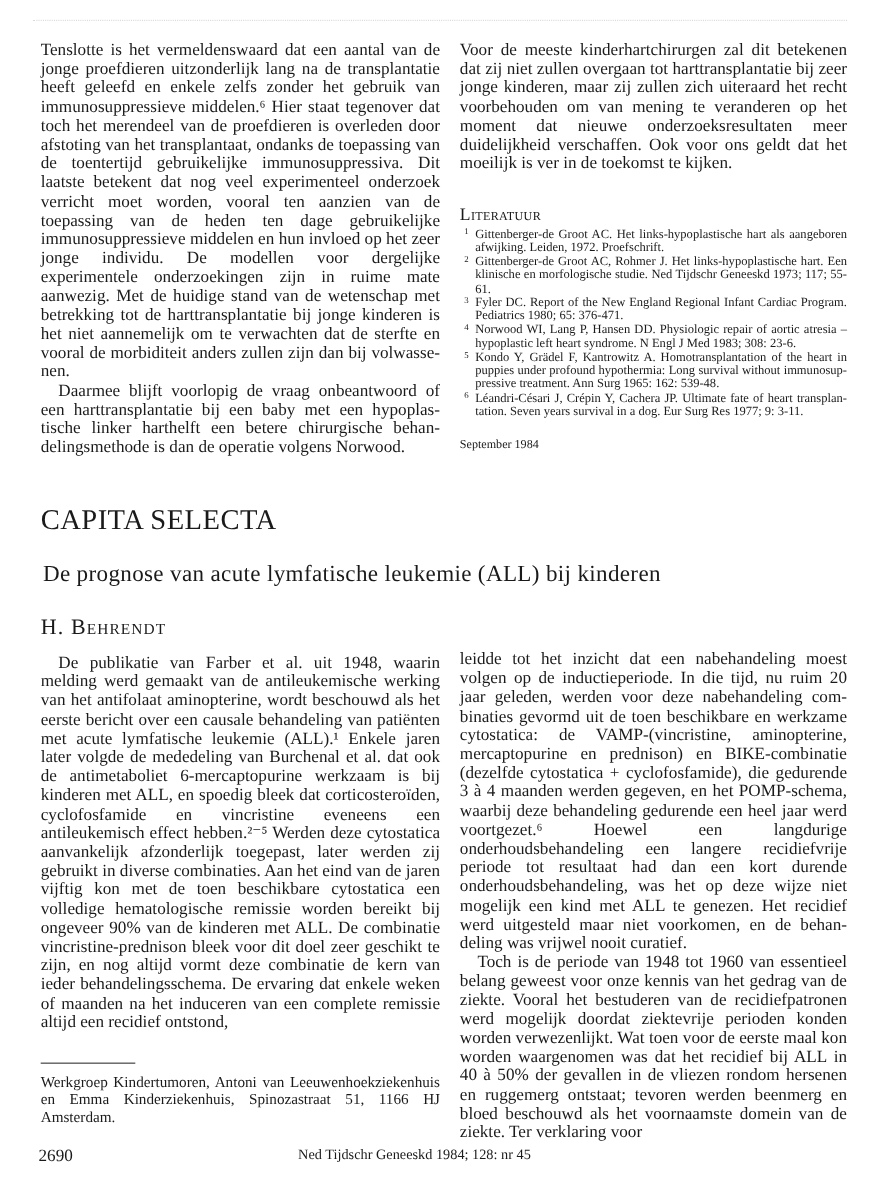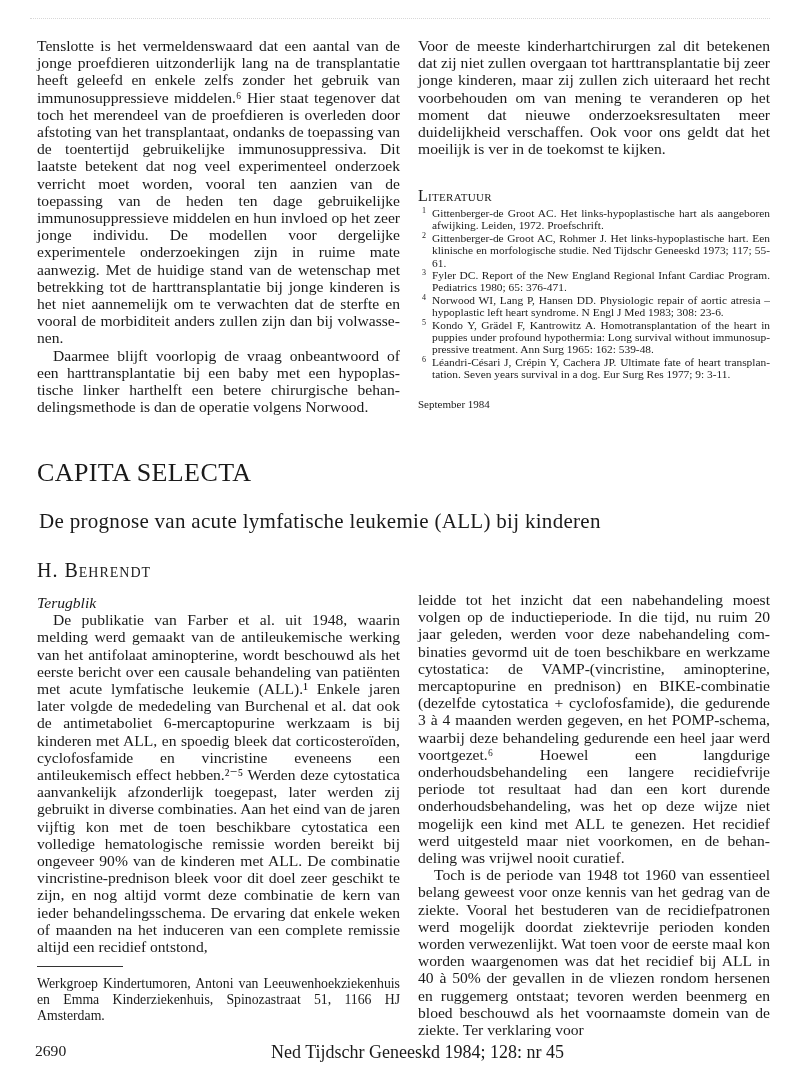--- a/index.html
+++ b/index.html
@@ -47,21 +47,21 @@
   .subhead { font-style: italic; }
   .rule {
     position: absolute; left: 37px; top: 966px; width: 86px; height: 0;
     border-top: 1px solid #333;
   }
   .affil {
     position: absolute; left: 37px; top: 976px; width: 363px;
     font-size: 13.8px; line-height: 16px; text-align: justify;
   }
   .footer-page { position: absolute; left: 35px; top: 1042px; font-size: 15.6px; }
-  .footer-journal { position: absolute; left: 271px; top: 1042px; font-size: 18px; }
+  .footer-journal { position: absolute; left: 271px; top: 1042px; font-size: 13px; }
   .scan-dots {
     position: absolute; left: 30px; top: 18px; width: 740px; height: 0;
     border-top: 1px dotted #d8d8d8;
   }
 </style>
 </head>
 <body>
 
 <div class="scan-dots"></div>
 
@@ -87,21 +87,20 @@
 
 <div class="date">September 1984</div>
 
 <div class="section-title">CAPITA SELECTA</div>
 
 <div class="article-title">De prognose van acute lymfatische leukemie (ALL) bij kinderen</div>
 
 <div class="author"><span>H. </span><span class="sc">Behrendt</span></div>
 
 <div class="col" id="bottom-left">
-  <p class="subhead">Terugblik</p>
   <p class="indent">De publikatie van Farber et al. uit 1948, waarin melding werd gemaakt van de antileukemische wer­king van het antifolaat aminopterine, wordt beschouwd als het eerste bericht over een causale behandeling van patiënten met acute lymfatische leukemie (ALL).¹ Enkele jaren later volgde de mede­deling van Burchenal et al. dat ook de antimetaboliet 6-mercaptopurine werkzaam is bij kinderen met ALL, en spoedig bleek dat corticosteroïden, cyclofos­famide en vincristine eveneens een antileukemisch effect hebben.²⁻⁵ Werden deze cytostatica aanvanke­lijk afzonderlijk toegepast, later werden zij gebruikt in diverse combinaties. Aan het eind van de jaren vijftig kon met de toen beschikbare cytostatica een volledige hematologische remissie worden bereikt bij ongeveer 90% van de kinderen met ALL. De combi­natie vincristine-prednison bleek voor dit doel zeer geschikt te zijn, en nog altijd vormt deze combinatie de kern van ieder behandelingsschema. De ervaring dat enkele weken of maanden na het induceren van een complete remissie altijd een recidief ontstond,</p>
 </div>
 
 <div class="col" id="bottom-right">
   <p>leidde tot het inzicht dat een nabehandeling moest volgen op de inductieperiode. In die tijd, nu ruim 20 jaar geleden, werden voor deze nabehandeling com­binaties gevormd uit de toen beschikbare en werkza­me cytostatica: de VAMP-(vincristine, aminopterine, mercaptopurine en prednison) en BIKE-combinatie (dezelfde cytostatica + cyclofosfamide), die geduren­de 3 à 4 maanden werden gegeven, en het POMP-schema, waarbij deze behandeling gedurende een heel jaar werd voortgezet.⁶ Hoewel een langdurige onderhoudsbehandeling een langere recidiefvrije periode tot resultaat had dan een kort durende onderhoudsbehandeling, was het op deze wijze niet mogelijk een kind met ALL te genezen. Het recidief werd uitgesteld maar niet voorkomen, en de behan­deling was vrijwel nooit curatief.</p>
   <p class="indent">Toch is de periode van 1948 tot 1960 van essentieel belang geweest voor onze kennis van het gedrag van de ziekte. Vooral het bestuderen van de recidiefpa­tronen werd mogelijk doordat ziektevrije perioden konden worden verwezenlijkt. Wat toen voor de eerste maal kon worden waargenomen was dat het recidief bij ALL in 40 à 50% der gevallen in de vliezen rondom hersenen en ruggemerg ontstaat; tevoren werden beenmerg en bloed beschouwd als het voor­naamste domein van de ziekte. Ter verklaring voor</p>
 </div>
 
 <div class="rule"></div>
 <div class="affil">Werkgroep Kindertumoren, Antoni van Leeuwenhoekzie­kenhuis en Emma Kinderziekenhuis, Spinozastraat 51, 1166 HJ Amsterdam.</div>

